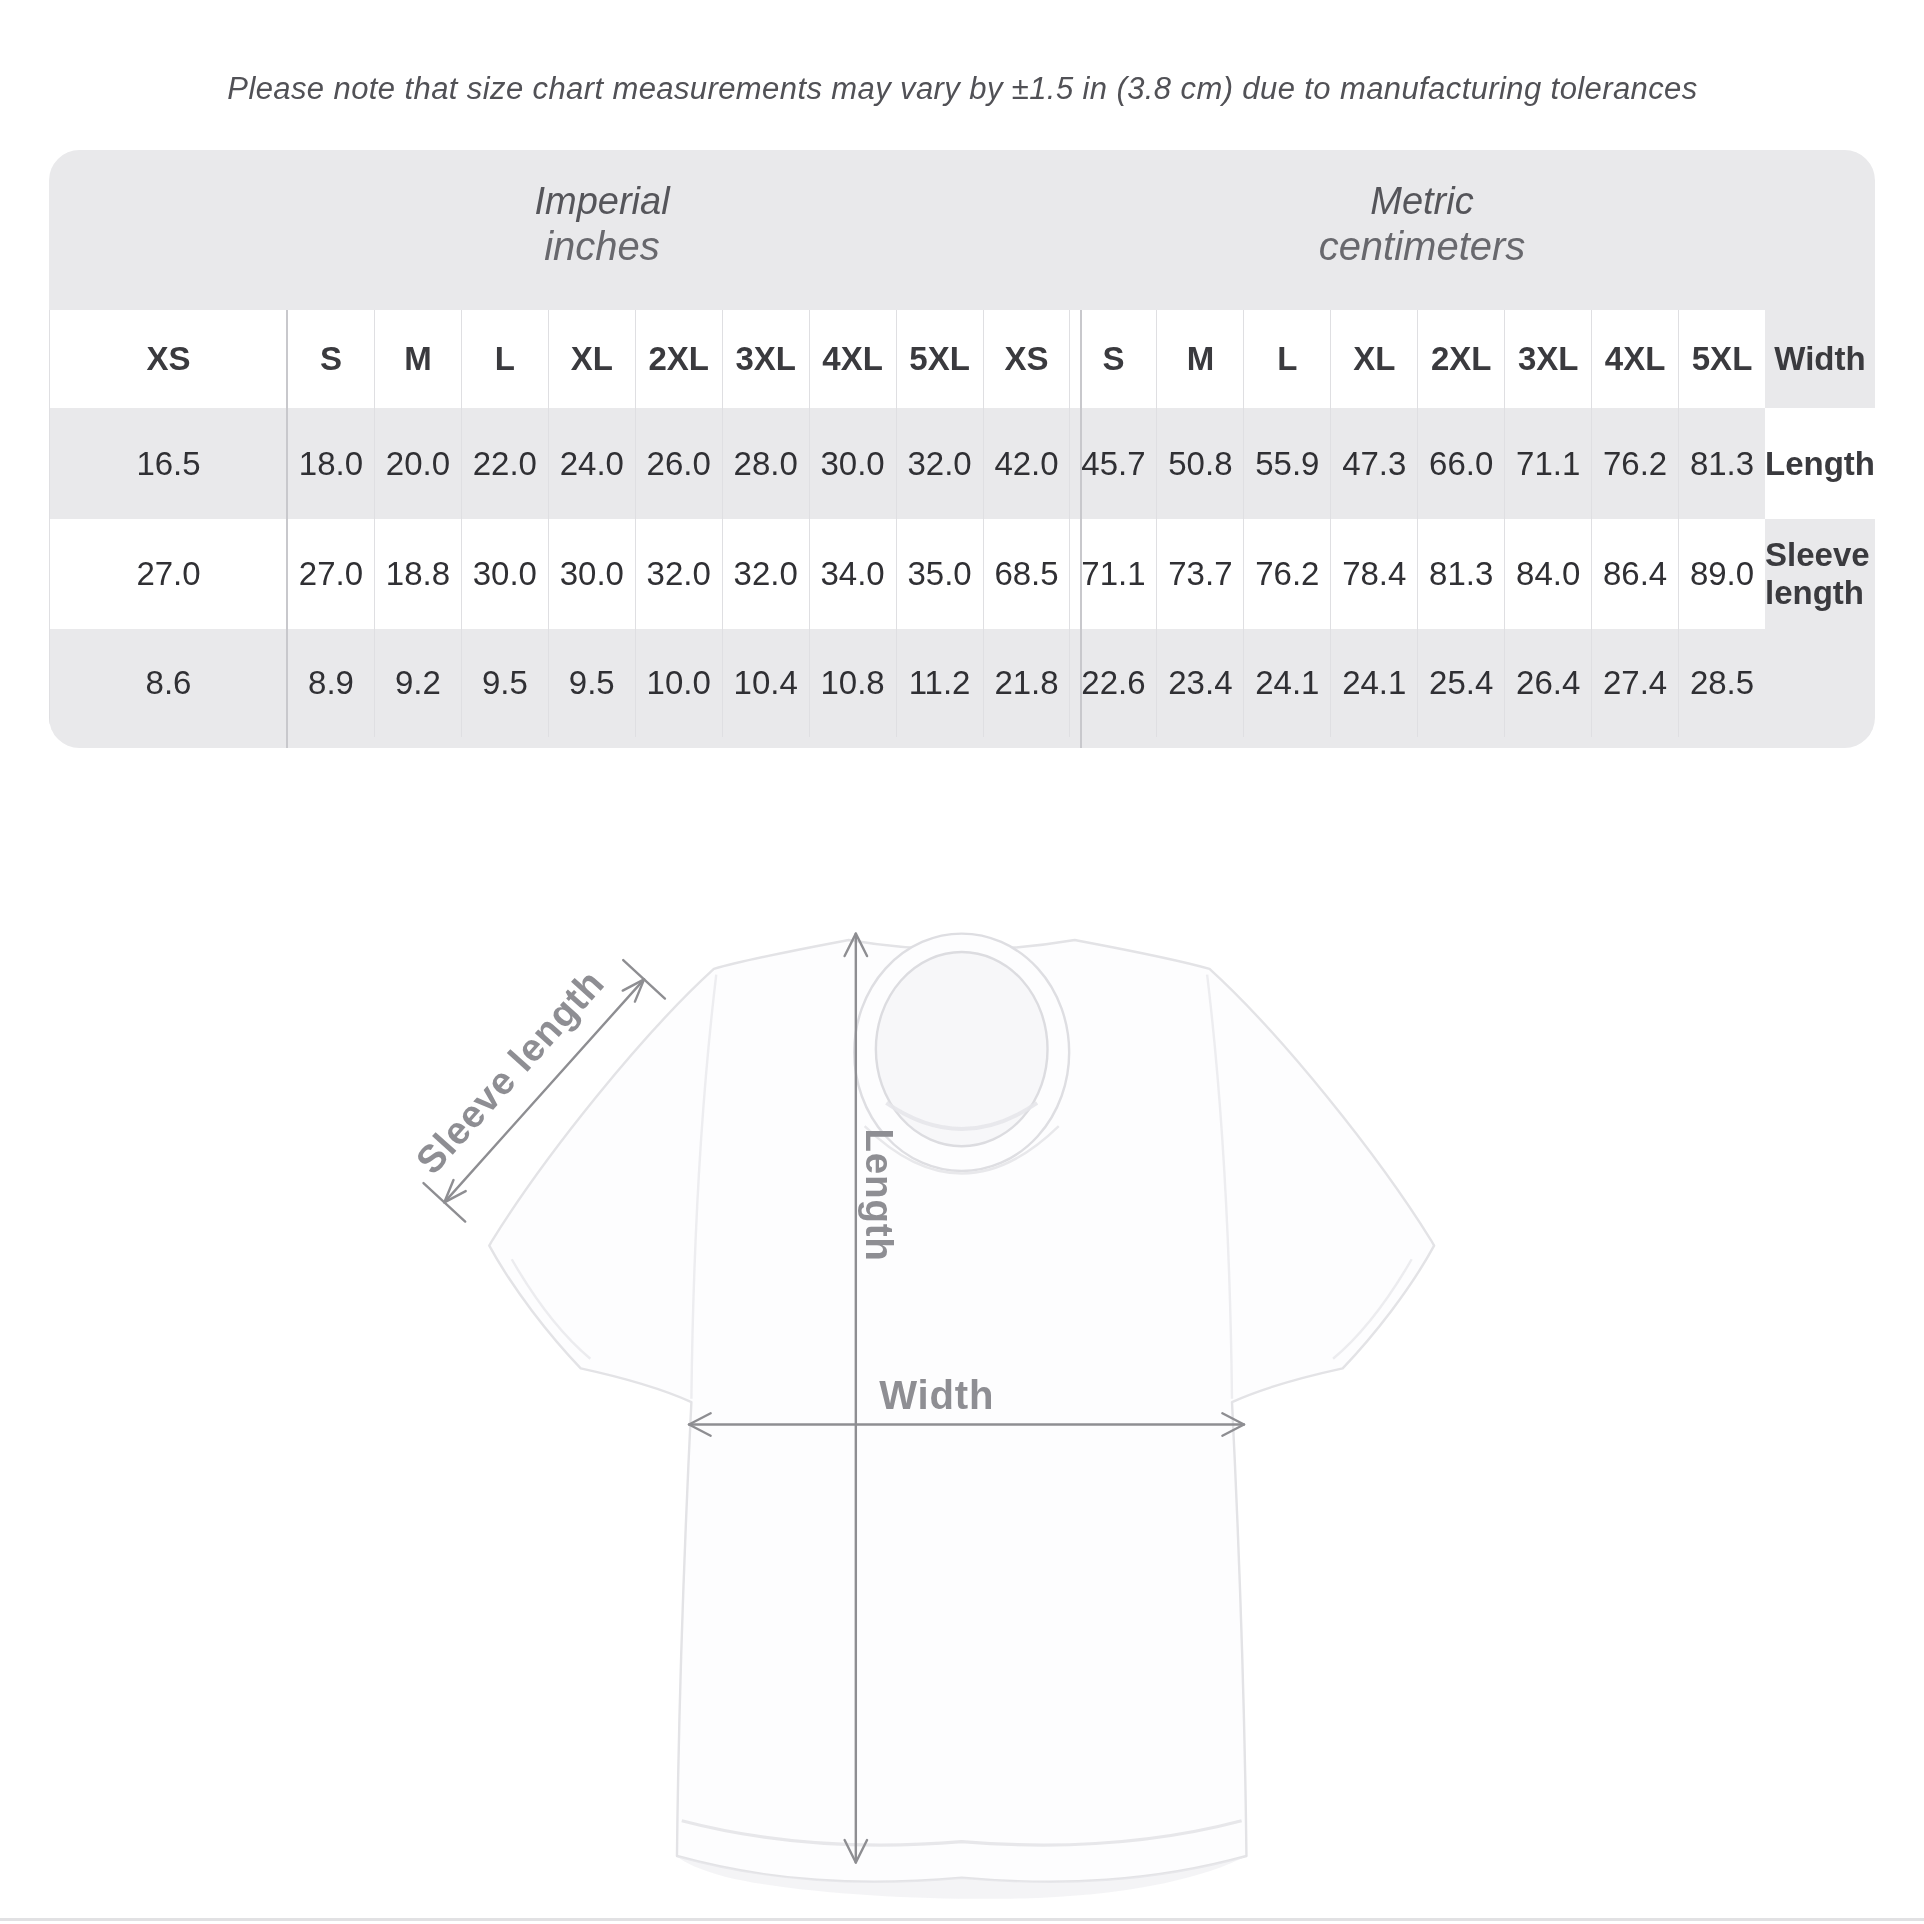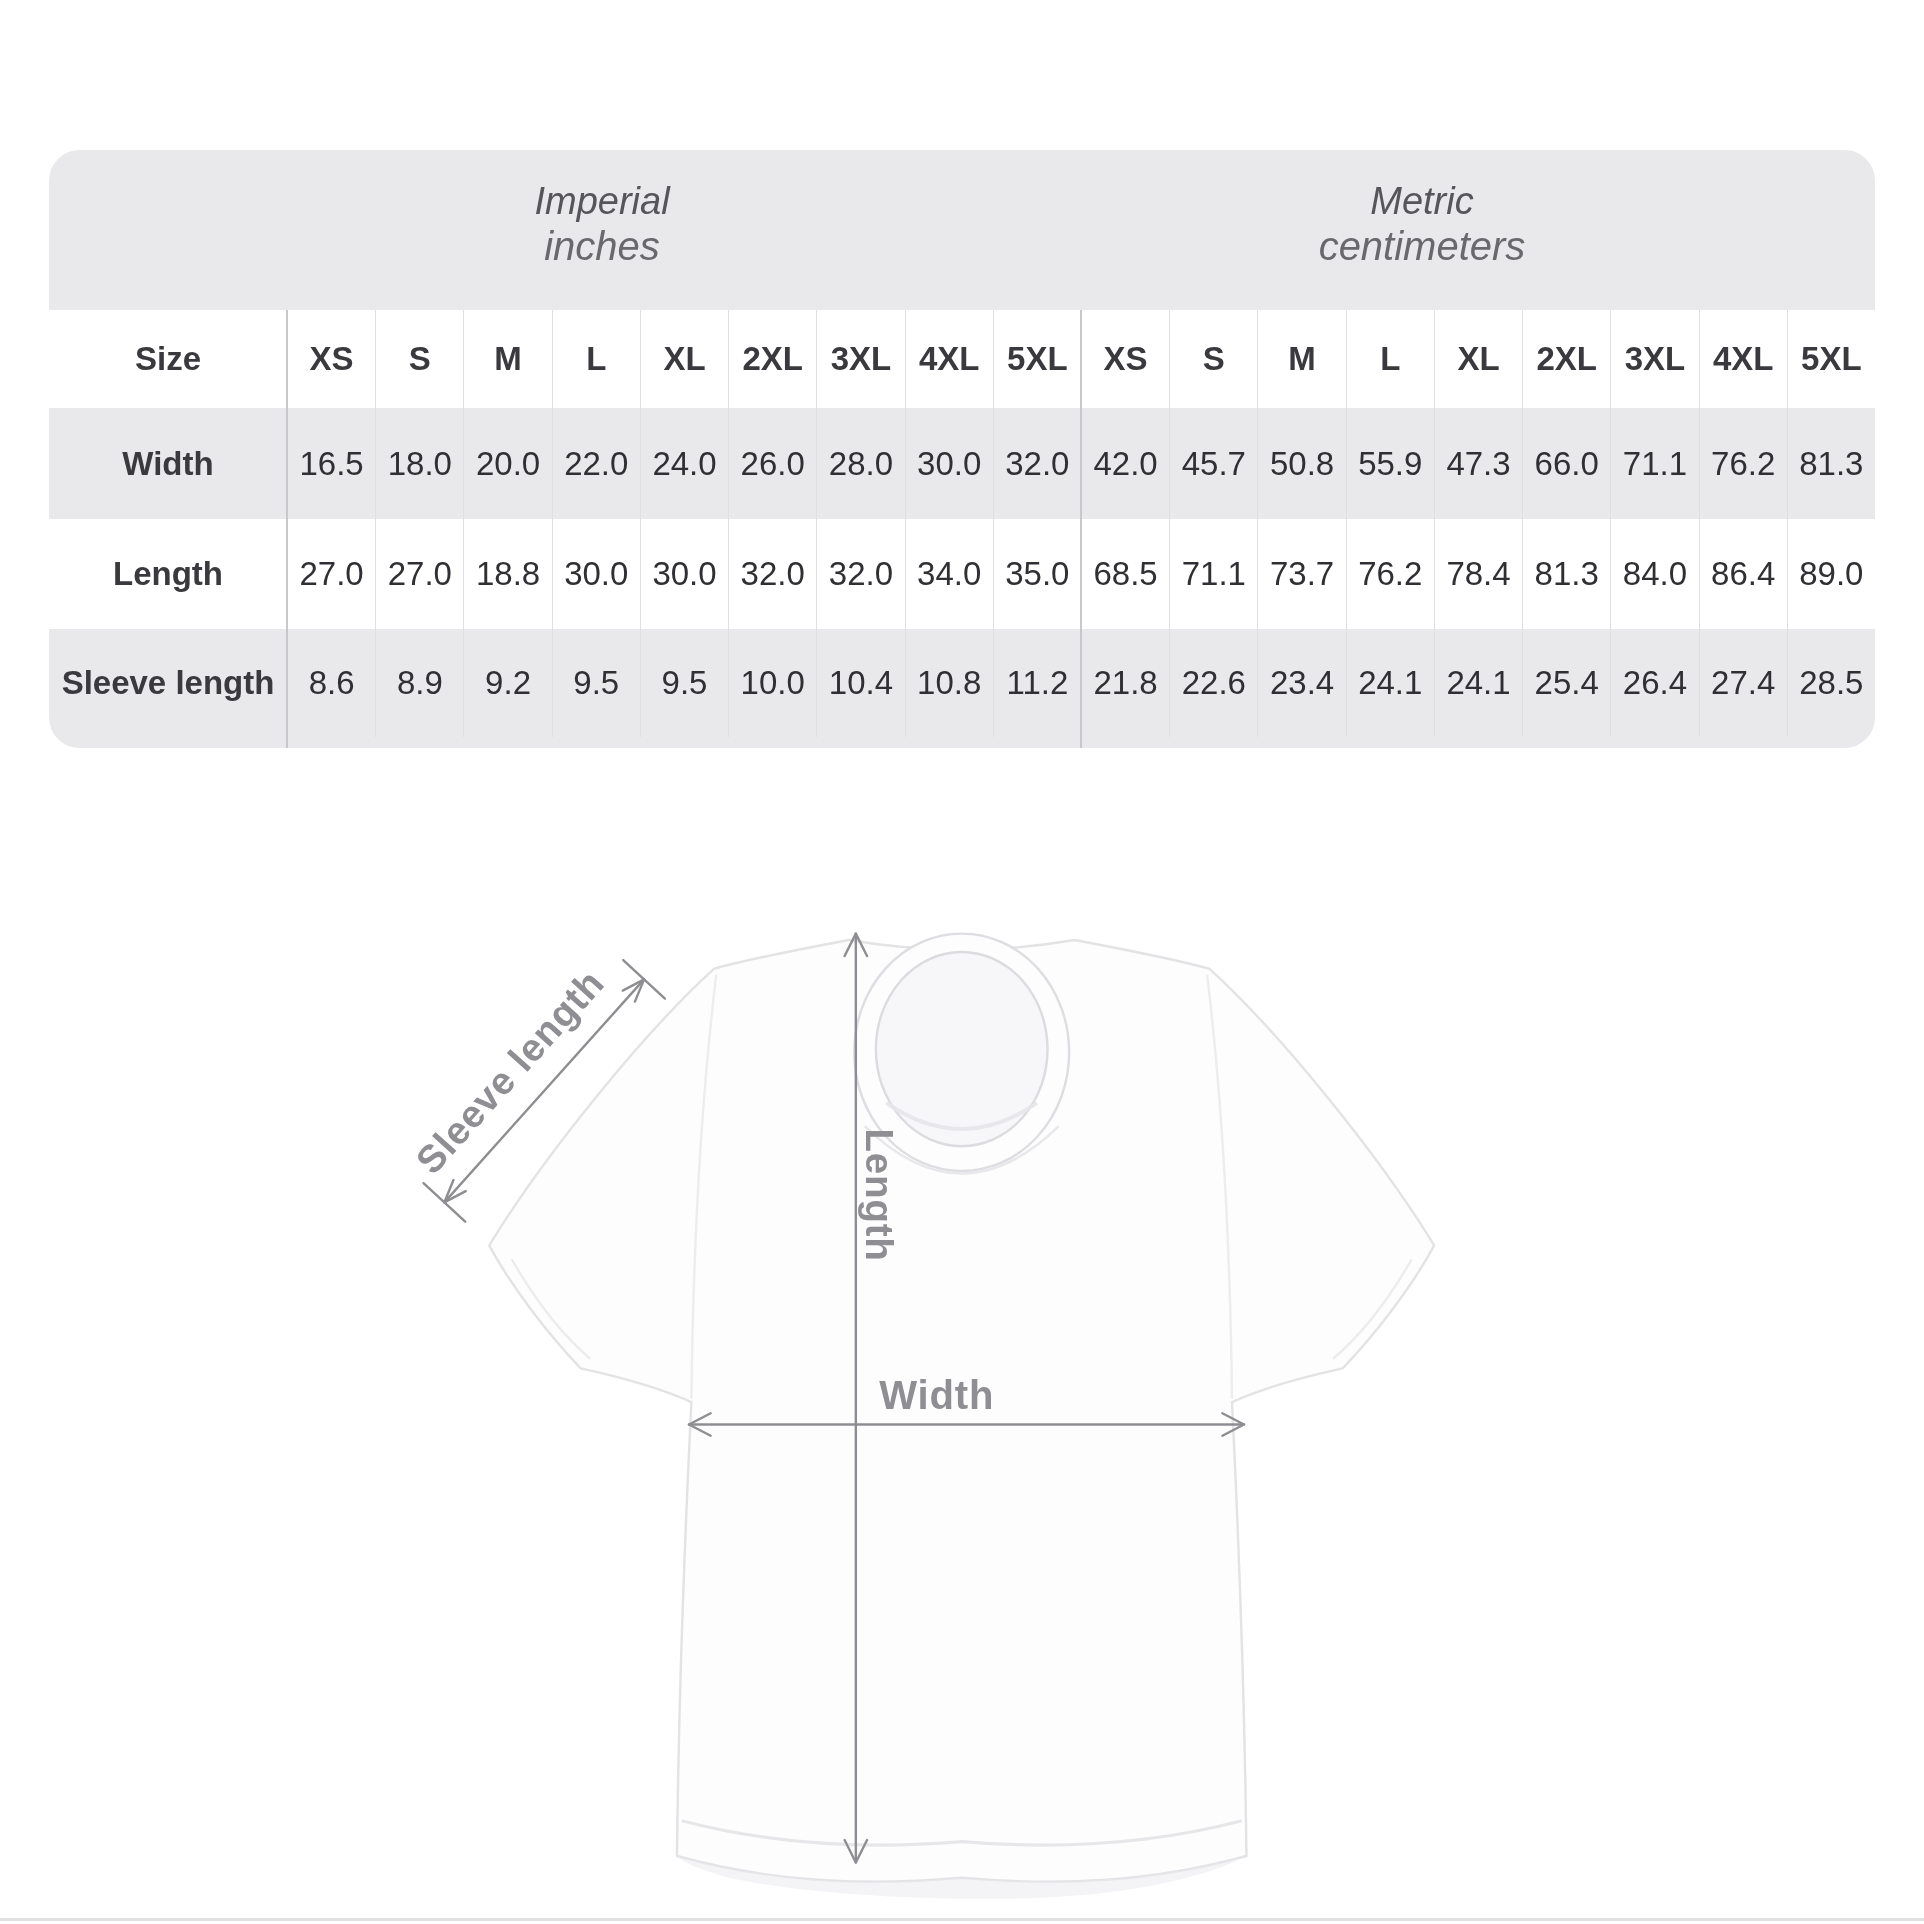--- a/index.html
+++ b/index.html
@@ -34,33 +34,33 @@
   .diagram-svg{position:absolute;left:0;top:0;}
   .shirt-label{font-family:"Liberation Sans", sans-serif;font-size:48px;font-weight:700;fill:#8e8e93;letter-spacing:1px;}
   
   .bottom-line{position:absolute;left:0;top:1918px;width:1925px;height:3.2px;background:#d9d9dc;opacity:.8;}
 </style>
 </head>
 <body>
 
 <div id="stage">
 
+  <div class="note">Please note that size chart measurements may vary by ±1.5 in (3.8 cm) due to manufacturing tolerances</div>
 
   <div class="size-table">
     <div class="unit-head" style="left:553px">
       <div class="unit-title">Imperial</div>
       <div class="unit-sub">inches</div>
     </div>
     <div class="unit-head" style="left:1373px">
       <div class="unit-title">Metric</div>
       <div class="unit-sub">centimeters</div>
     </div>
 
     <div class="tgrid">
-        <div class="cell rowlabel rw">Size</div>
         <div class="cell head rw sep">XS</div>
         <div class="cell head rw sep">S</div>
         <div class="cell head rw sep">M</div>
         <div class="cell head rw sep">L</div>
         <div class="cell head rw sep">XL</div>
         <div class="cell head rw sep">2XL</div>
         <div class="cell head rw sep">3XL</div>
         <div class="cell head rw sep">4XL</div>
         <div class="cell head rw sep">5XL</div>
         <div class="cell head rw sep">XS</div>

